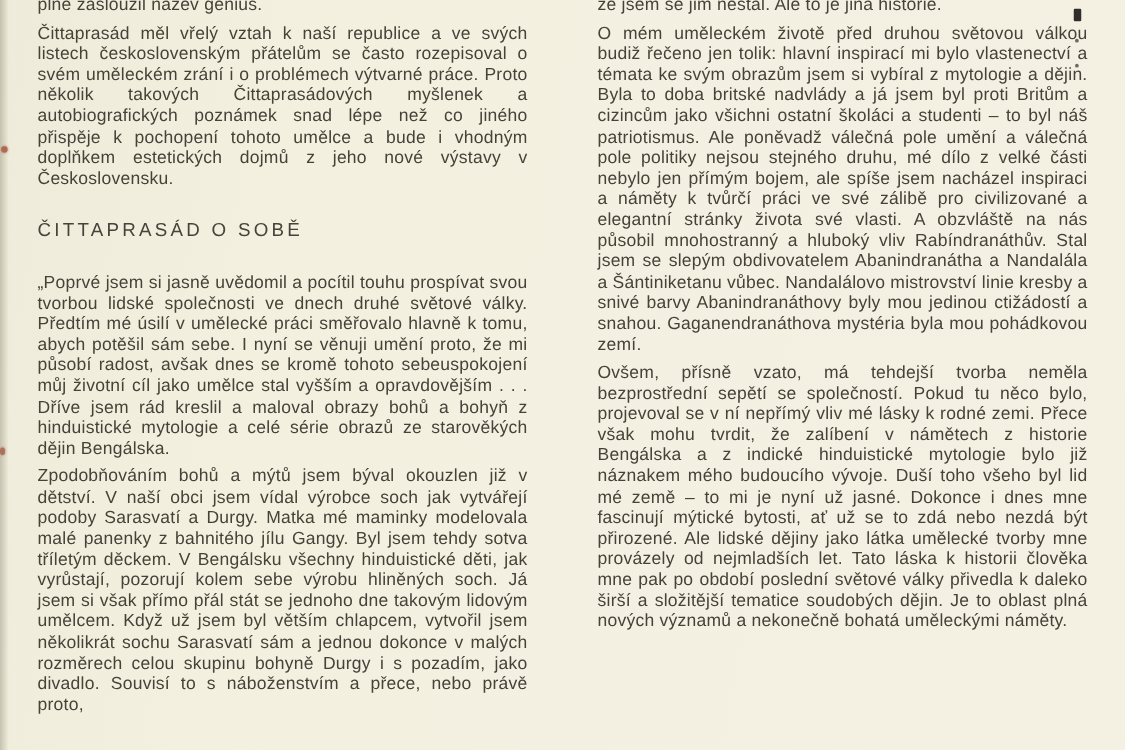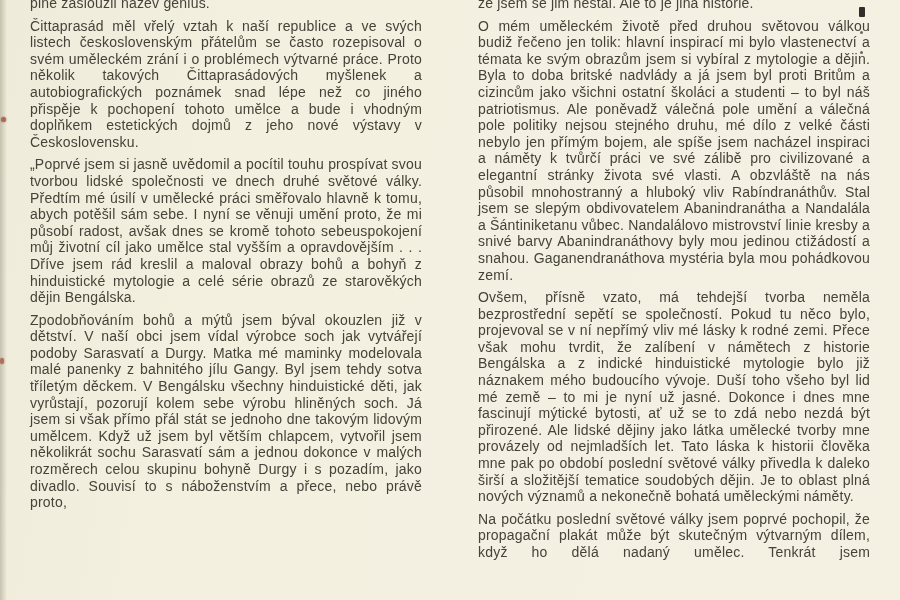--- a/index.html
+++ b/index.html
@@ -57,28 +57,28 @@
 </style>
 </head>
 <body style="background: rgb(243, 240, 224);">
 
 <div class="page" data-name="scanned-page">
   <div class="edge-shade" data-name="page-left-edge-shadow"></div>
 
   <div class="col col-left" data-name="left-text-column" style="color: rgb(69, 67, 56);">
       <p data-name="paragraph-continuation-line">plně zasloužil název génius.</p>
       <p data-name="paragraph">Čittaprasád měl vřelý vztah k naší republice a ve svých listech československým přátelům se často rozepisoval o svém uměleckém zrání i o problémech výtvarné práce. Proto několik takových Čittaprasádových myšlenek a autobiografických poznámek snad lépe než co jiného přispěje k pochopení tohoto umělce a bude i vhodným doplňkem estetických dojmů z jeho nové výstavy v Československu.</p>
+      <h2 data-name="section-heading">ČITTAPRASÁD O SOBĚ</h2>
       <p data-name="paragraph">„Poprvé jsem si jasně uvědomil a pocítil touhu prospívat svou tvorbou lidské společnosti ve dnech druhé světové války. Předtím mé úsilí v umělecké práci směřovalo hlavně k tomu, abych potěšil sám sebe. I nyní se věnuji umění proto, že mi působí radost, avšak dnes se kromě tohoto sebeuspokojení můj životní cíl jako umělce stal vyšším a opravdovějším . . . Dříve jsem rád kreslil a maloval obrazy bohů a bohyň z hinduistické mytologie a celé série obrazů ze starověkých dějin Bengálska.</p>
       <p data-name="paragraph" class="clipped">Zpodobňováním bohů a mýtů jsem býval okouzlen již v dětství. V naší obci jsem vídal výrobce soch jak vytvářejí podoby Sarasvatí a Durgy. Matka mé maminky modelovala malé panenky z bahnitého jílu Gangy. Byl jsem tehdy sotva tříletým děckem. V Bengálsku všechny hinduistické děti, jak vyrůstají, pozorují kolem sebe výrobu hliněných soch. Já jsem si však přímo přál stát se jednoho dne takovým lidovým umělcem. Když už jsem byl větším chlapcem, vytvořil jsem několikrát sochu Sarasvatí sám a jednou dokonce v malých rozměrech celou skupinu bohyně Durgy i s pozadím, jako divadlo. Souvisí to s náboženstvím a přece, nebo právě proto,</p>
     </div>
   <div class="col col-right" data-name="right-text-column" style="color: rgb(69, 67, 56);">
       <p data-name="paragraph-continuation-line">že jsem se jim nestal. Ale to je jiná historie.</p>
       <p data-name="paragraph">O mém uměleckém životě před druhou světovou válkou budiž řečeno jen tolik: hlavní inspirací mi bylo vlastenectví a témata ke svým obrazům jsem si vybíral z mytologie a dějin. Byla to doba britské nadvlády a já jsem byl proti Britům a cizincům jako všichni ostatní školáci a studenti – to byl náš patriotismus. Ale poněvadž válečná pole umění a válečná pole politiky nejsou stejného druhu, mé dílo z velké části nebylo jen přímým bojem, ale spíše jsem nacházel inspiraci a náměty k tvůrčí práci ve své zálibě pro civilizované a elegantní stránky života své vlasti. A obzvláště na nás působil mnohostranný a hluboký vliv Rabíndranáthův. Stal jsem se slepým obdivovatelem Abanindranátha a Nandalála a Šántiniketanu vůbec. Nandalálovo mistrovství linie kresby a snivé barvy Abanindranáthovy byly mou jedinou ctižádostí a snahou. Gaganendranáthova mystéria byla mou pohádkovou zemí.</p>
       <p data-name="paragraph">Ovšem, přísně vzato, má tehdejší tvorba neměla bezprostřední sepětí se společností. Pokud tu něco bylo, projevoval se v ní nepřímý vliv mé lásky k rodné zemi. Přece však mohu tvrdit, že zalíbení v námětech z historie Bengálska a z indické hinduistické mytologie bylo již náznakem mého budoucího vývoje. Duší toho všeho byl lid mé země – to mi je nyní už jasné. Dokonce i dnes mne fascinují mýtické bytosti, ať už se to zdá nebo nezdá být přirozené. Ale lidské dějiny jako látka umělecké tvorby mne provázely od nejmladších let. Tato láska k historii člověka mne pak po období poslední světové války přivedla k daleko širší a složitější tematice soudobých dějin. Je to oblast plná nových významů a nekonečně bohatá uměleckými náměty.</p>
-      <p data-name="paragraph" class="clipped">Na počátku poslední světové války jsem poprvé pochopil, že propagační plakát může být skutečným výtvarným dílem, když ho dělá nadaný umělec. Tenkrát jsem</p>
     </div>
 
   <div class="speck speck-red-1" data-name="scan-speck-red-1"></div>
   <div class="speck speck-red-2" data-name="scan-speck-red-2"></div>
   <div class="edge-mark-dark" data-name="right-edge-print-mark"></div>
   <div class="speck edge-dot-1" data-name="right-edge-dot-1"></div>
   <div class="speck edge-dot-2" data-name="right-edge-dot-2"></div>
 </div>
 
 </body></html>

